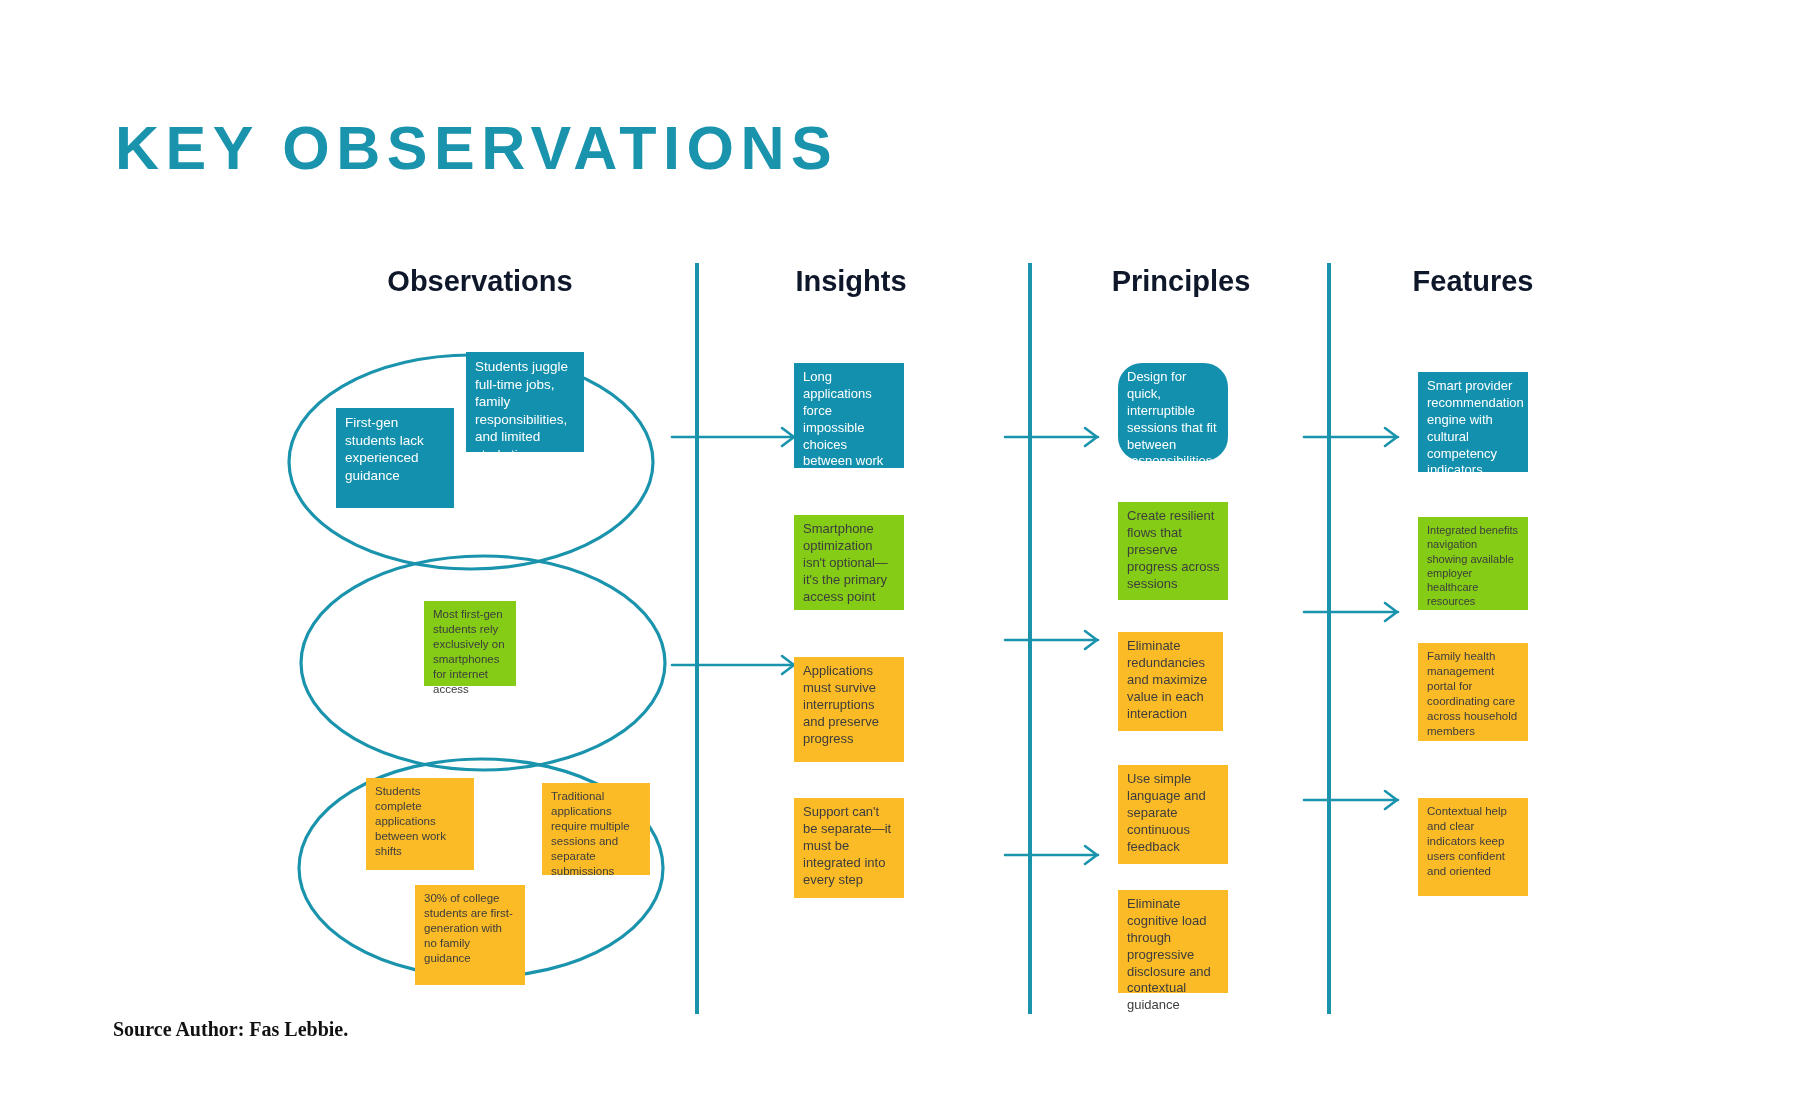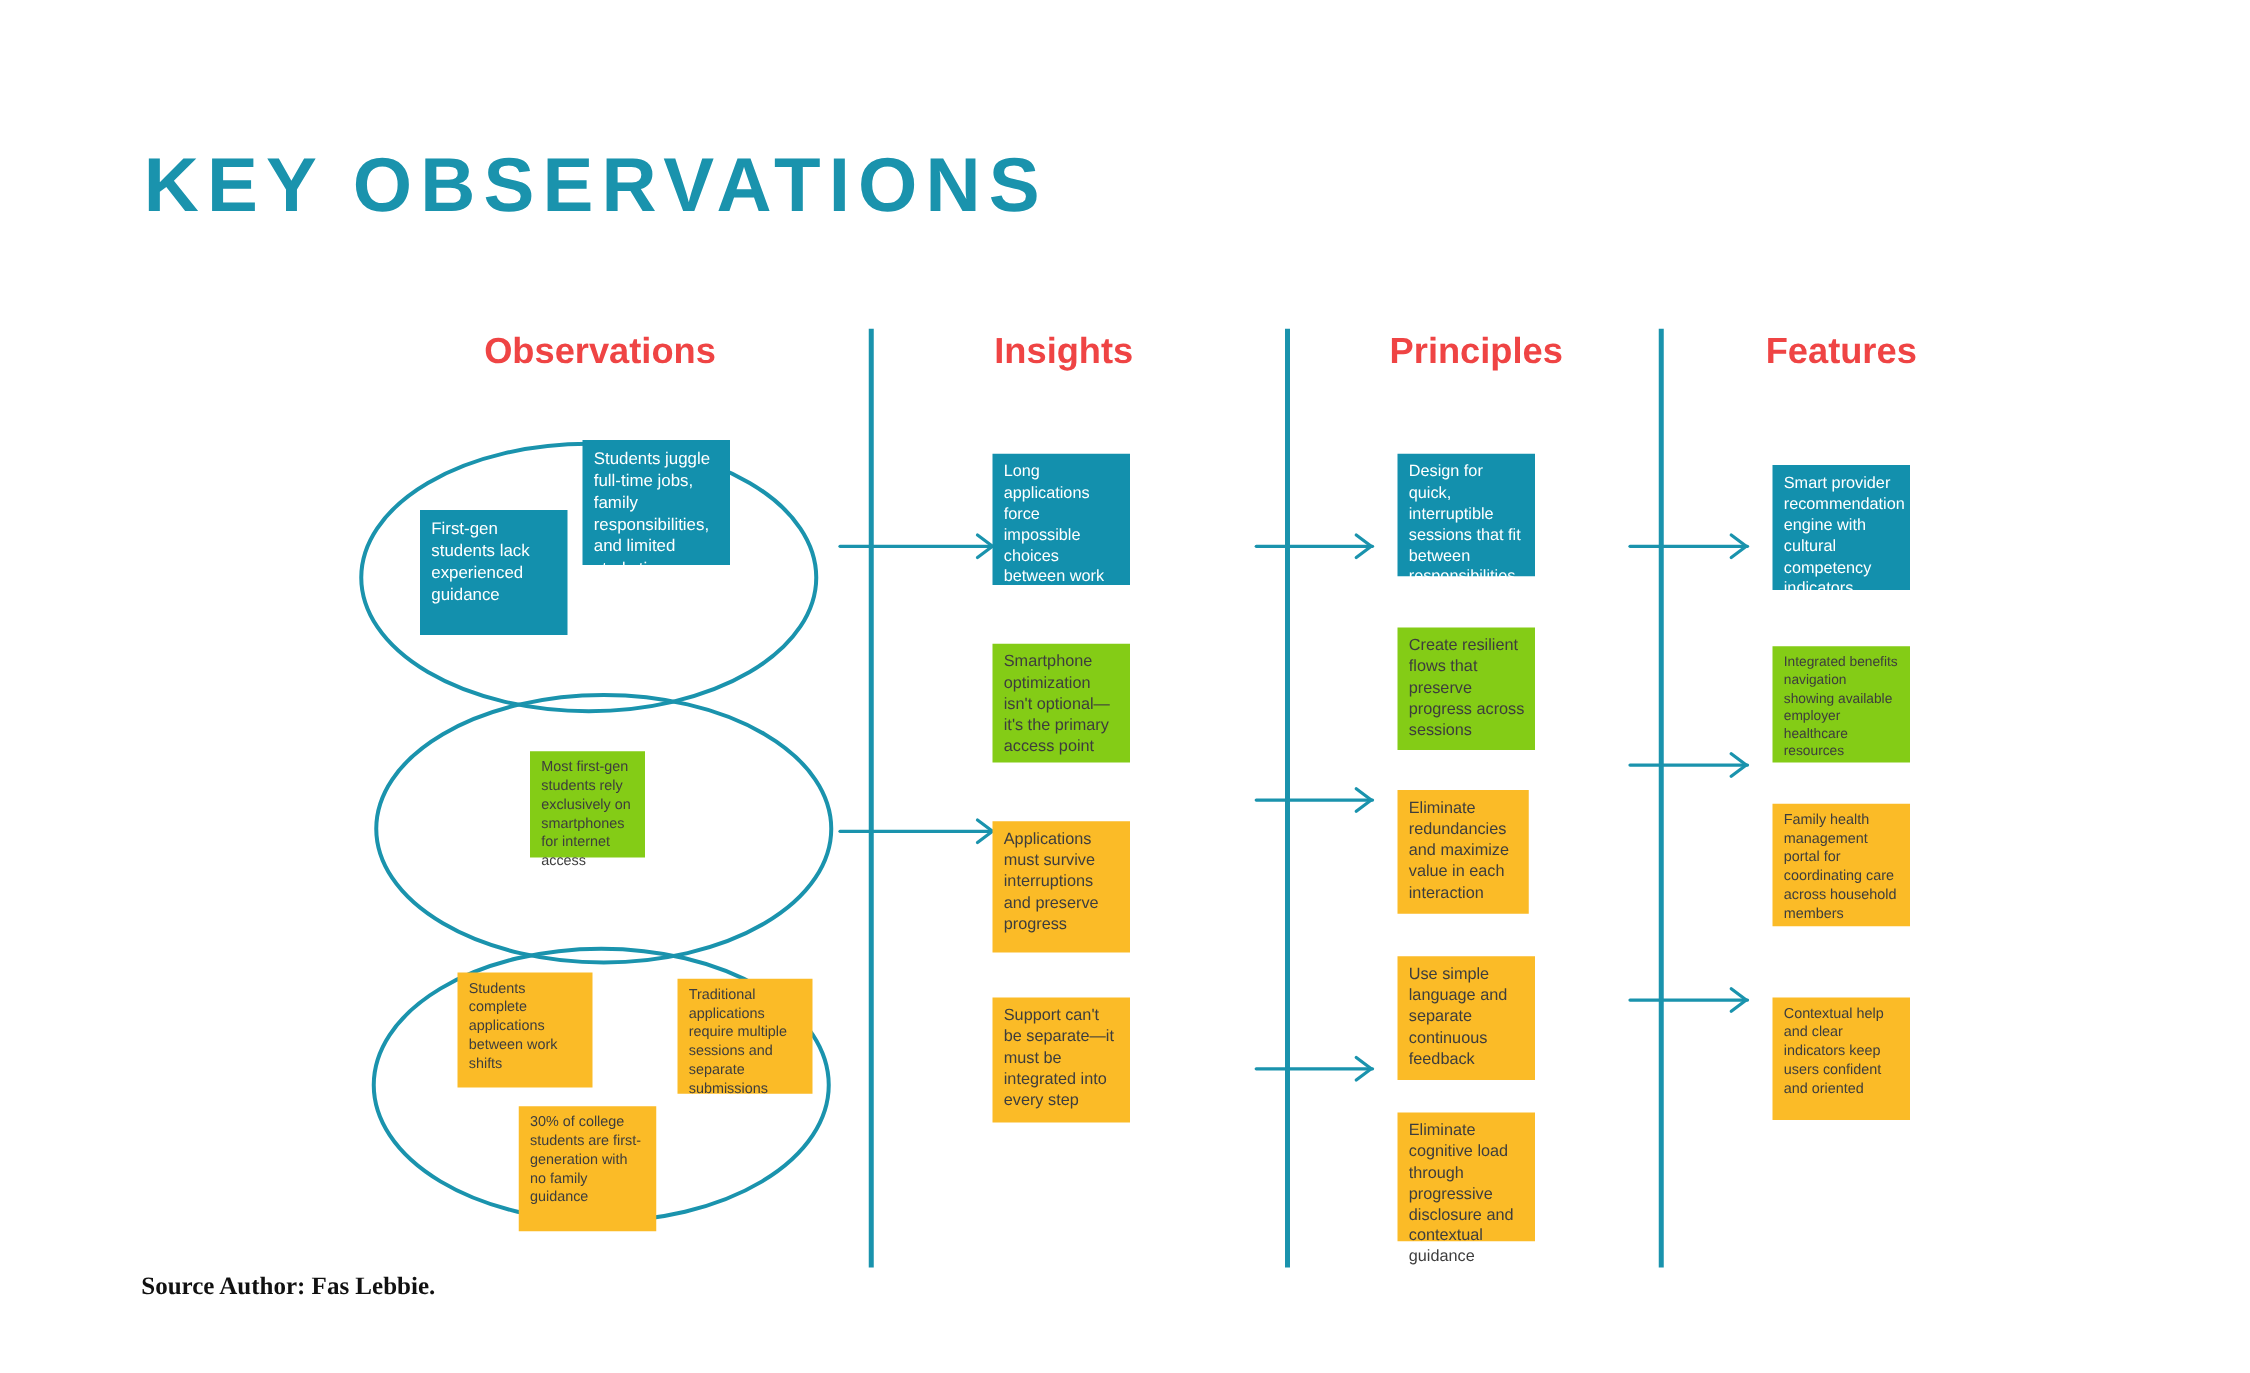--- a/index.html
+++ b/index.html
@@ -22,21 +22,21 @@
     color:#1a93ad;
     line-height:1;
     white-space:nowrap;
   }
 
   
   .col-head{
     position:absolute;
     font-size:29px;
     font-weight:600;
-    color:#ef4444;
+    color:#0f172a;
     text-align:right;
     white-space:nowrap;
     transform:translateX(-50%);
     line-height:1;
   }
 
   
   .divider{
     position:absolute;
     width:4px;
@@ -144,21 +144,21 @@
   <div class="card yellow" style="left:415px; top:885px; width:110px; height:100px; font-size:11.5px;">30% of college students are first-generation with no family guidance</div>
 
   <div class="card teal" style="left:794px; top:363px; width:110px; height:105px; font-size:13px;">Long applications force impossible choices between work and education</div>
 
   <div class="card orange" style="left:794px; top:515px; width:110px; height:95px; font-size:13px;">Smartphone optimization isn't optional—it's the primary access point</div>
 
   <div class="card yellow" style="left:794px; top:657px; width:110px; height:105px; font-size:13px;">Applications must survive interruptions and preserve progress</div>
 
   <div class="card yellow" style="left:794px; top:798px; width:110px; height:100px; font-size:13px;">Support can't be separate—it must be integrated into every step</div>
 
-  <div class="card teal" style="left:1118px; top:363px; width:110px; height:98px; font-size:13px;">Design for quick, interruptible sessions that fit between responsibilities</div>
+  <div class="card teal" style="left:1118px; top:363px; width:110px; height:98px; font-size:13px;border-radius:24px;">Design for quick, interruptible sessions that fit between responsibilities</div>
 
   <div class="card orange" style="left:1118px; top:502px; width:110px; height:98px; font-size:13px;">Create resilient flows that preserve progress across sessions</div>
 
   <div class="card yellow" style="left:1118px; top:632px; width:105px; height:99px; font-size:13px;">Eliminate redundancies and maximize value in each interaction</div>
 
   <div class="card yellow" style="left:1118px; top:765px; width:110px; height:99px; font-size:13px;">Use simple language and separate continuous feedback</div>
 
   <div class="card yellow" style="left:1118px; top:890px; width:110px; height:103px; font-size:13px;">Eliminate cognitive load through progressive disclosure and contextual guidance</div>
 
   <div class="card teal" style="left:1418px; top:372px; width:110px; height:100px; font-size:13px;">Smart provider recommendation engine with cultural competency indicators</div>

